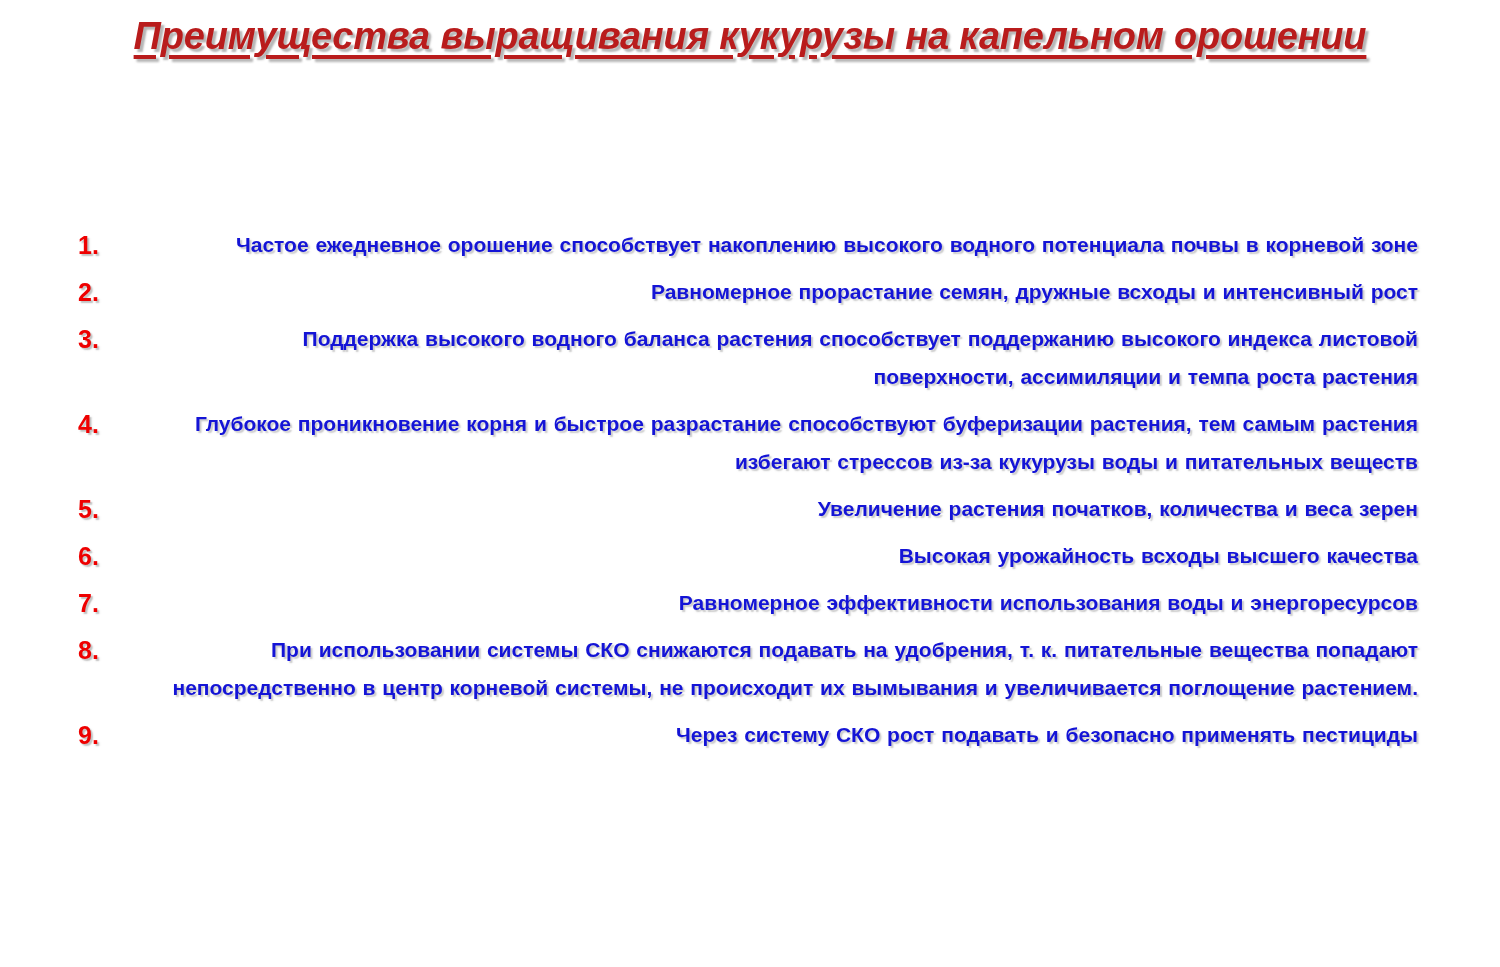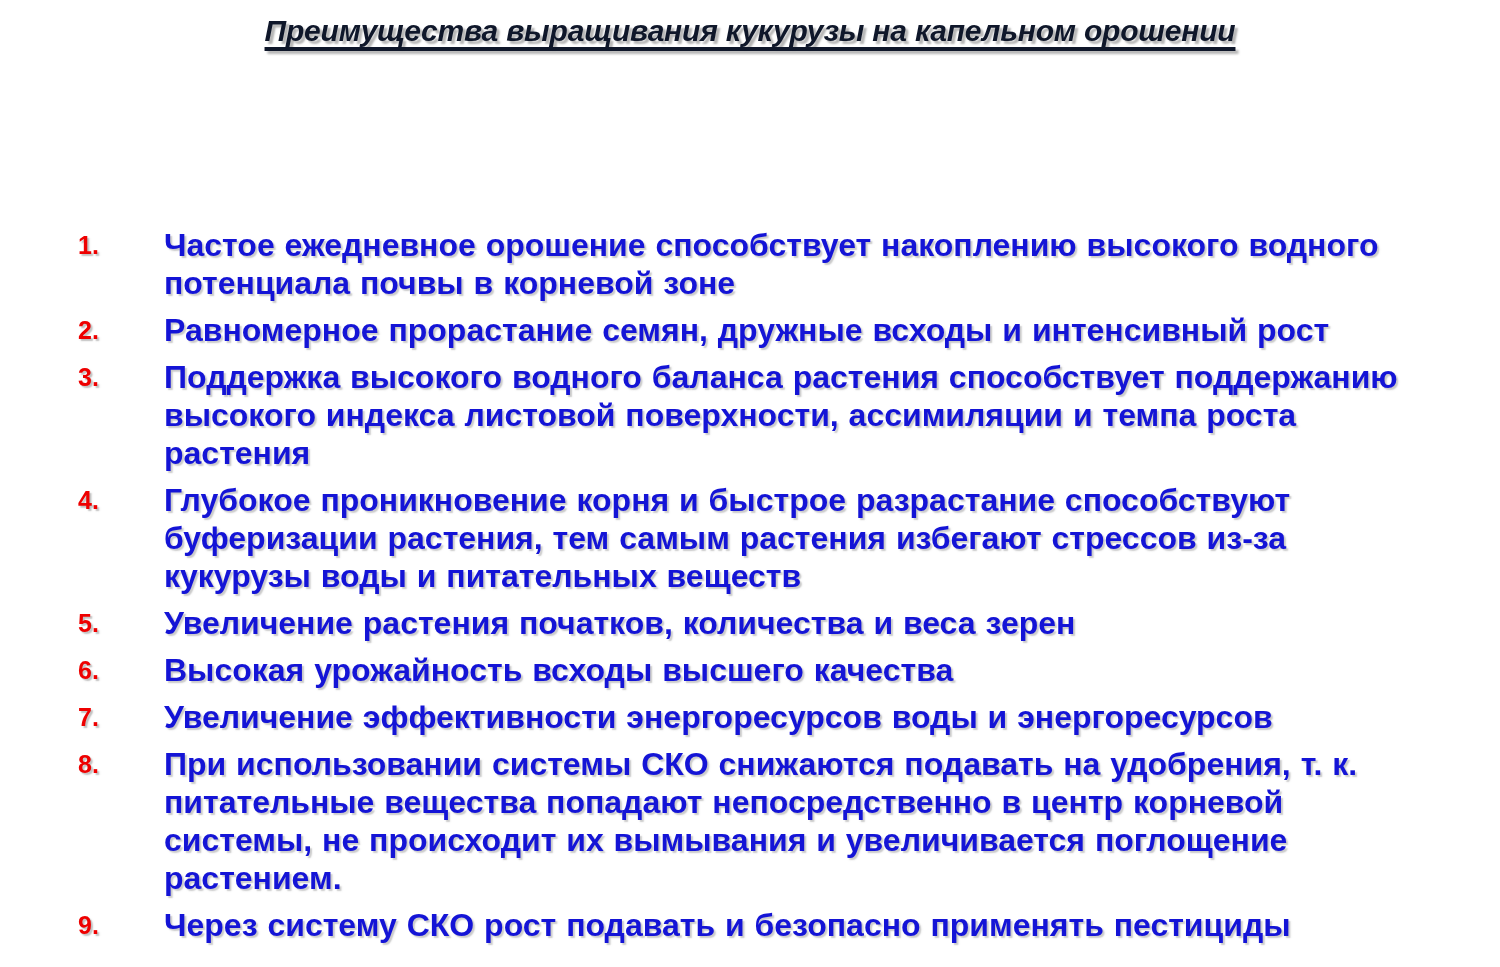--- a/index.html
+++ b/index.html
@@ -27,25 +27,25 @@
   .title-block {
     position: absolute;
     left: 50px;
     top: 14px;
     width: 1400px;
     text-align: center;
   }
   .slide-title {
     margin: 0;
     font-family: "Liberation Sans", "DejaVu Sans", sans-serif;
-    font-size: 30px;
+    font-size: 38px;
     line-height: 1.16;
     font-weight: bold;
     font-style: italic;
-    color: #0f172a;
+    color: #b91c1c;
     text-decoration: underline;
     text-decoration-thickness: 4px;
     text-underline-offset: 6px;
     letter-spacing: -0.2px;
     text-shadow: 3px 3px 2px rgba(120,120,120,0.55);
     white-space: pre-line;
   }
 
   
   .body-block {
@@ -75,26 +75,27 @@
     font-size: 25px;
     line-height: 38px;
     font-weight: bold;
     color: #ee0000;
     text-shadow: 2px 2px 1.5px rgba(140,140,140,0.55);
     white-space: nowrap;
   }
 
   .adv-text {
     flex: 1 1 auto;
-    font-size: 32px;
+    font-size: 21px;
     line-height: 38px;
     font-weight: bold;
     color: #1414d6;
     text-shadow: 2px 2px 1.5px rgba(150,150,150,0.5);
     word-spacing: 1px;
+    text-align: right;
   }
 </style>
 </head>
 <body>
 
 <div class="slide">
 
   <div class="title-block">
     <h1 class="slide-title">Преимущества выращивания кукурузы на капельном орошении</h1>
   </div>
@@ -127,21 +128,21 @@
         <span class="adv-text">Увеличение растения початков, количества и веса зерен</span>
       </li>
 
       <li class="adv-item">
         <span class="adv-num">6.</span>
         <span class="adv-text">Высокая урожайность всходы высшего качества</span>
       </li>
 
       <li class="adv-item">
         <span class="adv-num">7.</span>
-        <span class="adv-text">Увеличение эффективности энергоресурсов воды и энергоресурсов</span>
+        <span class="adv-text">Равномерное эффективности использования воды и энергоресурсов</span>
       </li>
 
       <li class="adv-item">
         <span class="adv-num">8.</span>
         <span class="adv-text">При использовании системы СКО снижаются подавать на удобрения, т. к. питательные вещества попадают непосредственно в центр корневой системы, не происходит их вымывания и увеличивается поглощение растением.</span>
       </li>
 
       <li class="adv-item">
         <span class="adv-num">9.</span>
         <span class="adv-text">Через систему СКО рост подавать и безопасно применять пестициды</span>

